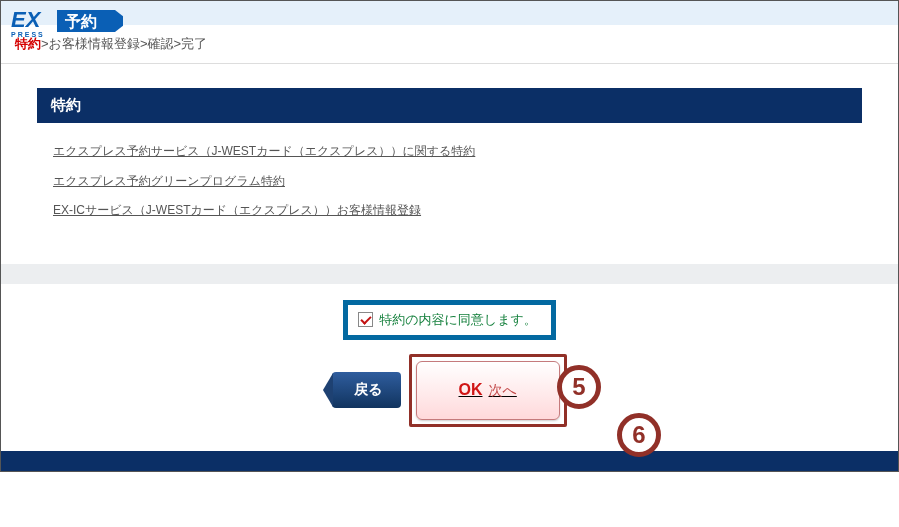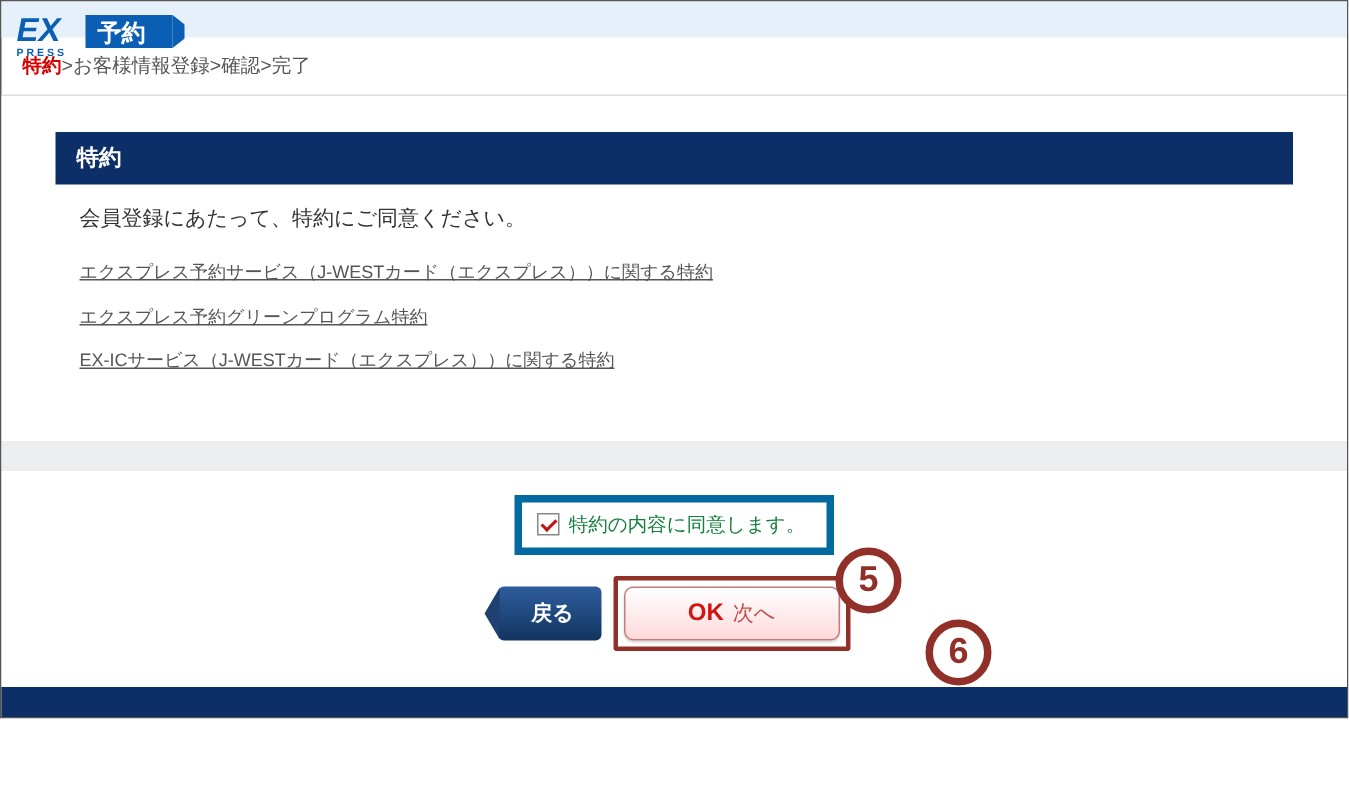--- a/index.html
+++ b/index.html
@@ -131,24 +131,25 @@
   .btn-next-wrap {
     display: inline-block;
     border: 3px solid #913028;
     padding: 4px;
     border-radius: 2px;
   }
   .btn-next {
     background: linear-gradient(#ffffff, #ffd9db);
     border: 1px solid #c57a7c;
     border-radius: 6px;
-    padding: 8px 42px;
+    padding: 19px 42px;
     cursor: pointer;
     font-size: 15px;
     box-shadow: inset 0 1px 0 #fff, 0 1px 2px rgba(0,0,0,.2);
+    text-decoration: underline;
   }
   .btn-next .ok {
     color: #d01515;
     font-weight: bold;
     font-size: 16px;
     margin-right: 6px;
   }
   .btn-next .next {
     color: #c34a4a;
     font-size: 14px;
@@ -192,25 +193,24 @@
   </div>
 
 
   <div class="breadcrumb">
     <span class="current">特約</span>&gt;<span>お客様情報登録</span>&gt;<span>確認</span>&gt;<span>完了</span>
   </div>
 
   <div class="content-wrap">
     <div class="section-title">特約</div>
     <div class="section-body">
-      <div class="intro">会員登録にあたって、特約にご同意ください。</div>
       <div class="link-list">
         <a href="#">エクスプレス予約サービス（J-WESTカード（エクスプレス））に関する特約</a><br>
         <a href="#">エクスプレス予約グリーンプログラム特約</a><br>
-        <a href="#">EX-ICサービス（J-WESTカード（エクスプレス））に関する特約</a>
+        <a href="#">EX-ICサービス（J-WESTカード（エクスプレス））お客様情報登録</a>
       </div>
     </div>
   </div>
 
   <div class="gray-band"></div>
 
   <div class="agree-area">
     <label class="agree-box">
       <span class="check-icon"></span><span>特約の内容に同意します。</span>
     </label>

